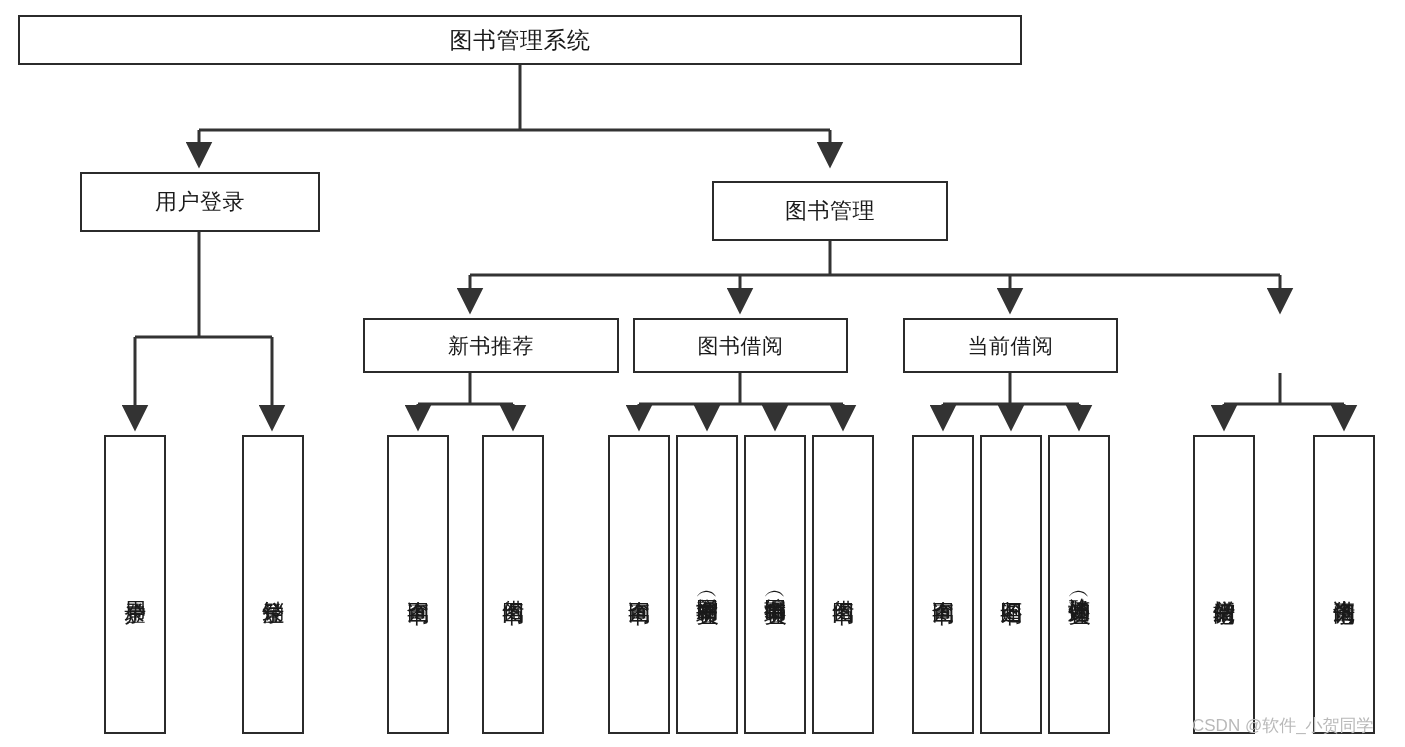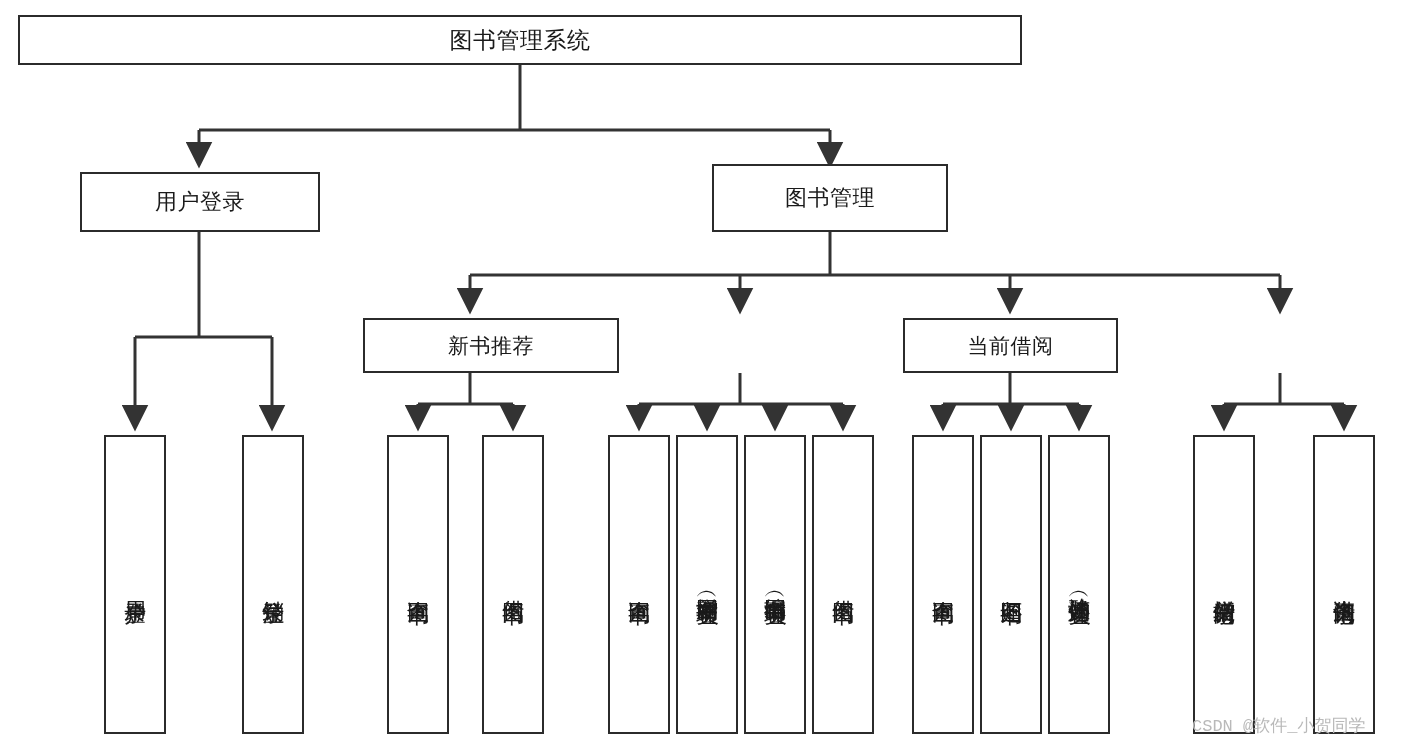--- a/index.html
+++ b/index.html
@@ -56,21 +56,21 @@
     white-space: nowrap;
   }
   .watermark {
     position: absolute;
     left: 1192px;
     top: 714px;
     font-size: 17px;
     color: #b9b9b9;
     white-space: nowrap;
     z-index: 5;
-    font-family: Liberation Mono, monospace;
+    font-family: Liberation Sans, sans-serif;
   }
 </style>
 </head>
 <body>
 
 <div id="canvas">
 
   <svg class="connectors" viewBox="0 0 1405 747">
     <defs>
       <marker id="arrow" viewBox="0 0 12 12" refX="10" refY="6" markerWidth="9" markerHeight="9" orient="auto-start-reverse">
@@ -124,26 +124,29 @@
     </g>
   </svg>
 
   <div class="node node-root" style="left:18px; top:15px; width:1004px; height:50px;">
     <span class="label">图书管理系统</span>
   </div>
 
   <div class="node node-l2" style="left:80px; top:172px; width:240px; height:60px;">
     <span class="label">用户登录</span>
   </div>
-  <div class="node node-l2" style="left:712px; top:164px; width:236px; height:68px;">
+  <div class="node node-l2" style="left:712px; top:181px; width:236px; height:60px;">
     <span class="label">图书管理</span>
   </div>
 
   <div class="node node-l3" style="left:363px; top:318px; width:256px; height:55px;">
     <span class="label">新书推荐</span>
+  </div>
+  <div class="node node-l3" style="left:633px; top:318px; width:215px; height:55px;">
+    <span class="label">图书借阅</span>
   </div>
   <div class="node node-l3" style="left:903px; top:318px; width:215px; height:55px;">
     <span class="label">当前借阅</span>
   </div>
 
   <div class="node node-leaf" style="left:104px; top:435px; width:62px; height:299px;">
     <span class="label">用户登录</span>
   </div>
   <div class="node node-leaf" style="left:242px; top:435px; width:62px; height:299px;">
     <span class="label">注销登录</span>

